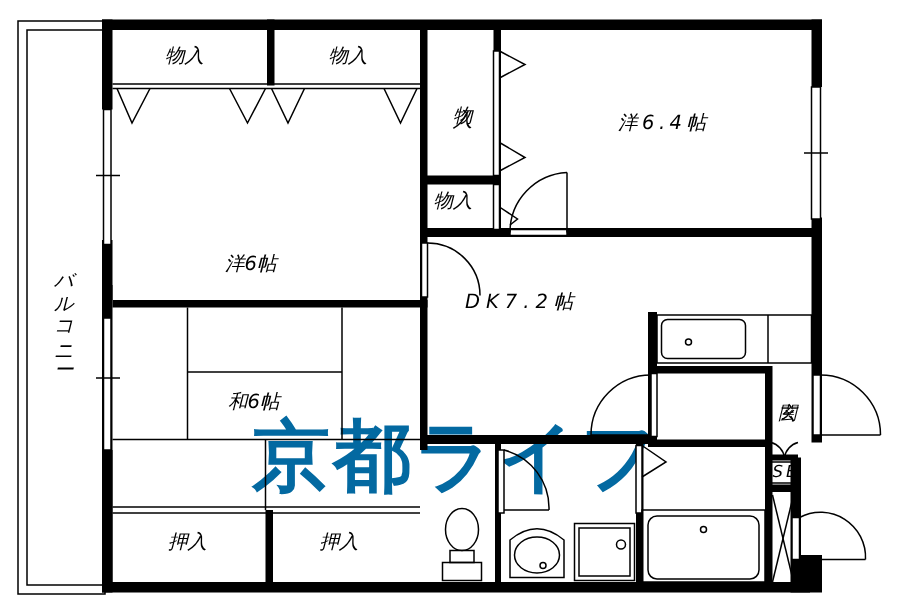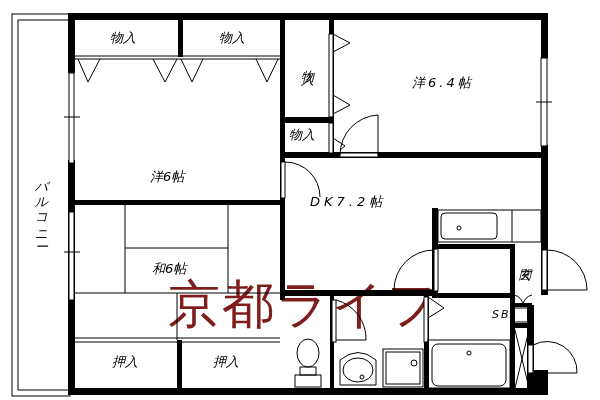--- a/index.html
+++ b/index.html
@@ -1,21 +1,21 @@
 <!DOCTYPE html>
 <html><head>
 <meta charset="utf-8">
 <style>
   html, body { margin:0; padding:0; background:#ffffff; }
   body { width:600px; height:400px; overflow:hidden; position:relative; font-family:"DejaVu Sans", sans-serif; }
   #plan { position:absolute; left:0; top:0; width:600px; height:400px; }
   .lbl { position:absolute; color:#000; font-size:13px; line-height:1; white-space:nowrap;font-style:italic; }
   .lbl.sm { font-size:12px; }
   .vert { writing-mode:vertical-rl; letter-spacing:2px; }
-  .wm { position:absolute; left:168px; top:270px; font-size:52px; font-weight:normal; color:#7f1d1d; letter-spacing:2px; white-space:nowrap; font-family:"DejaVu Sans", sans-serif; }
+  .wm { position:absolute; left:168px; top:270px; font-size:52px; font-weight:bold; color:#0369a1; letter-spacing:2px; white-space:nowrap; font-family:"DejaVu Sans", sans-serif; }
 </style>
 </head>
 <body>
 
 <div class="wm">京都ライフ</div>
 
 <svg id="plan" viewBox="0 0 600 400" xmlns="http://www.w3.org/2000/svg">
 
   <g fill="none" stroke="#000" stroke-width="1">
     <rect x="12" y="14" width="58" height="382"></rect>
@@ -159,13 +159,13 @@
 <div class="lbl vert" style="left:301px;top:60px;">物入</div>
 <div class="lbl" style="left:289px;top:128px;">物入</div>
 <div class="lbl" style="left:150px;top:130px;margin-top:40px;">洋6帖</div>
 <div class="lbl" style="left:412px;top:76px;letter-spacing:3px;">洋6.4帖</div>
 <div class="lbl vert" style="left:35px;top:172px;">バルコニー</div>
 <div class="lbl" style="left:310px;top:195px;letter-spacing:4px;">DK7.2帖</div>
 <div class="lbl" style="left:152px;top:262px;">和6帖</div>
 <div class="lbl" style="left:112px;top:355px;">押入</div>
 <div class="lbl" style="left:213px;top:355px;">押入</div>
 <div class="lbl sm vert" style="left:519px;top:258px;">玄関</div>
-<div class="lbl sm" style="left:492px;top:309px;font-size:11px;letter-spacing:2px;">SB</div>
+<div class="lbl sm" style="left:515px;top:309px;font-size:11px;letter-spacing:2px;">SB</div>
 
 </body></html>

